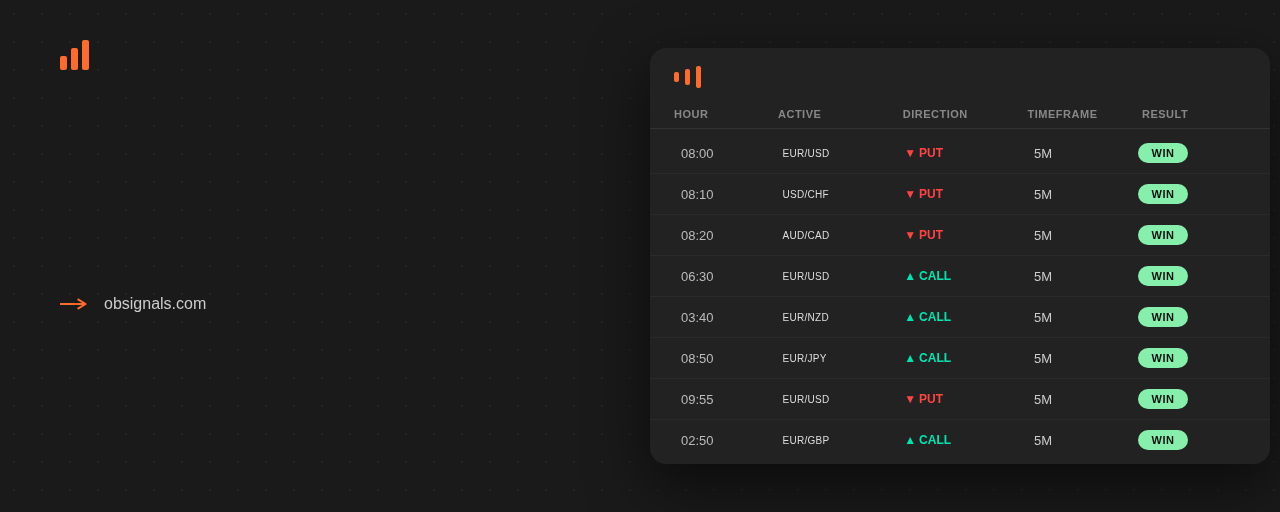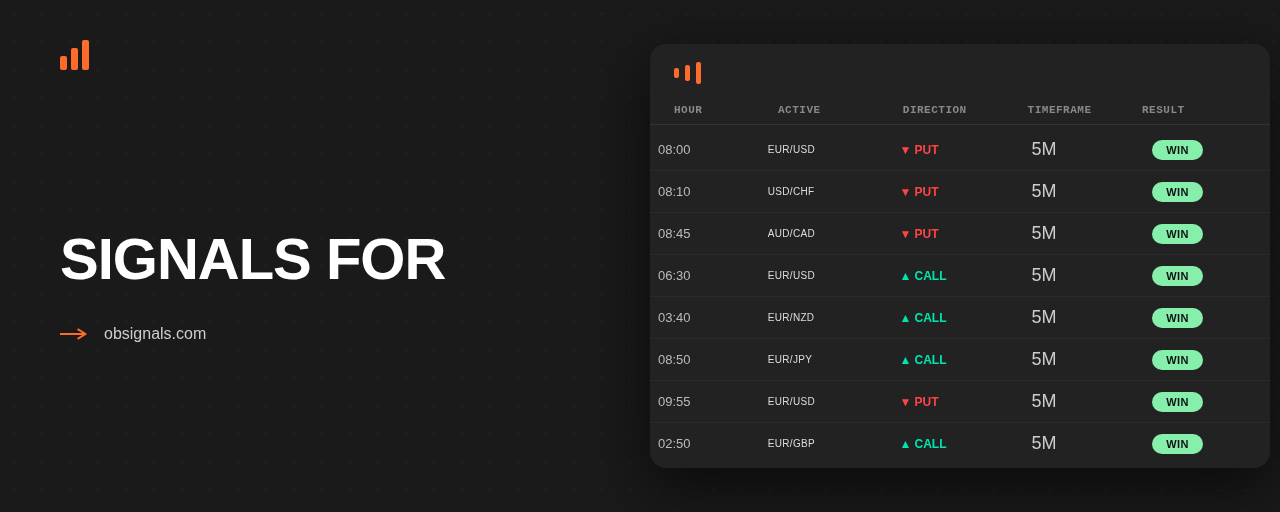--- a/index.html
+++ b/index.html
@@ -144,31 +144,30 @@
       padding: 8px 24px;
       border-bottom: 1px solid #333;
     }
 
     .th {
       font-size: 11px;
       font-weight: 600;
       color: #888;
       letter-spacing: 0.5px;
       text-transform: uppercase;
-      font-family: Liberation Mono, monospace;
     }
 
     .table-body {
       padding: 4px 0;
     }
 
     .table-row {
       display: grid;
       grid-template-columns: 1fr 1.2fr 1.2fr 1.1fr 1fr;
-      padding: 10px 8px;
+      padding: 10px 31px;
       align-items: center;
       border-bottom: 1px solid #2a2a2a;
     }
 
     .table-row:last-child {
       border-bottom: none;
     }
 
     .cell {
       font-size: 13px;
@@ -198,21 +197,22 @@
     .direction-put {
       color: #ff4444;
     }
 
     .direction-call {
       color: #00e5b0;
     }
 
     .cell-timeframe {
       color: #cccccc;
-      font-size: 18px;
+      font-size: 13px;
+      margin-left: 8px;
     }
 
     .result-badge {
       display: inline-block;
       background: #86efac;
       color: #111;
       font-size: 11px;
       font-weight: 800;
       padding: 4px 14px;
       border-radius: 20px;
@@ -226,21 +226,20 @@
 
   <div class="left-panel">
 
     <div class="logo-icon">
       <div class="logo-bar"></div>
       <div class="logo-bar"></div>
       <div class="logo-bar"></div>
     </div>
 
     <div class="headline">
-      <div class="headline-line1">SIGNALS FOR</div>
     </div>
 
     <div class="website-link">
       <div class="arrow-icon">
         <svg viewBox="0 0 40 16" fill="none" xmlns="http://www.w3.org/2000/svg">
           <line x1="0" y1="8" x2="30" y2="8" stroke="#FF6B2B" stroke-width="2.5"></line>
           <polyline points="22,2 32,8 22,14" fill="none" stroke="#FF6B2B" stroke-width="2.5" stroke-linejoin="round"></polyline>
         </svg>
       </div>
       <span class="website-text">obsignals.com</span>
@@ -275,21 +274,21 @@
       <span class="cell"><span class="result-badge">WIN</span></span>
     </div>
           <div class="table-row">
       <span class="cell cell-hour">08:10</span>
       <span class="cell cell-active">USD/CHF</span>
       <span class="cell direction-badge direction-put"><span>▼</span>PUT</span>
       <span class="cell cell-timeframe">5M</span>
       <span class="cell"><span class="result-badge">WIN</span></span>
     </div>
           <div class="table-row">
-      <span class="cell cell-hour">08:45</span>
+      <span class="cell cell-hour">08:20</span>
       <span class="cell cell-active">AUD/CAD</span>
       <span class="cell direction-badge direction-put"><span>▼</span>PUT</span>
       <span class="cell cell-timeframe">5M</span>
       <span class="cell"><span class="result-badge">WIN</span></span>
     </div>
           <div class="table-row">
       <span class="cell cell-hour">06:30</span>
       <span class="cell cell-active">EUR/USD</span>
       <span class="cell direction-badge direction-call"><span>▲</span>CALL</span>
       <span class="cell cell-timeframe">5M</span>

